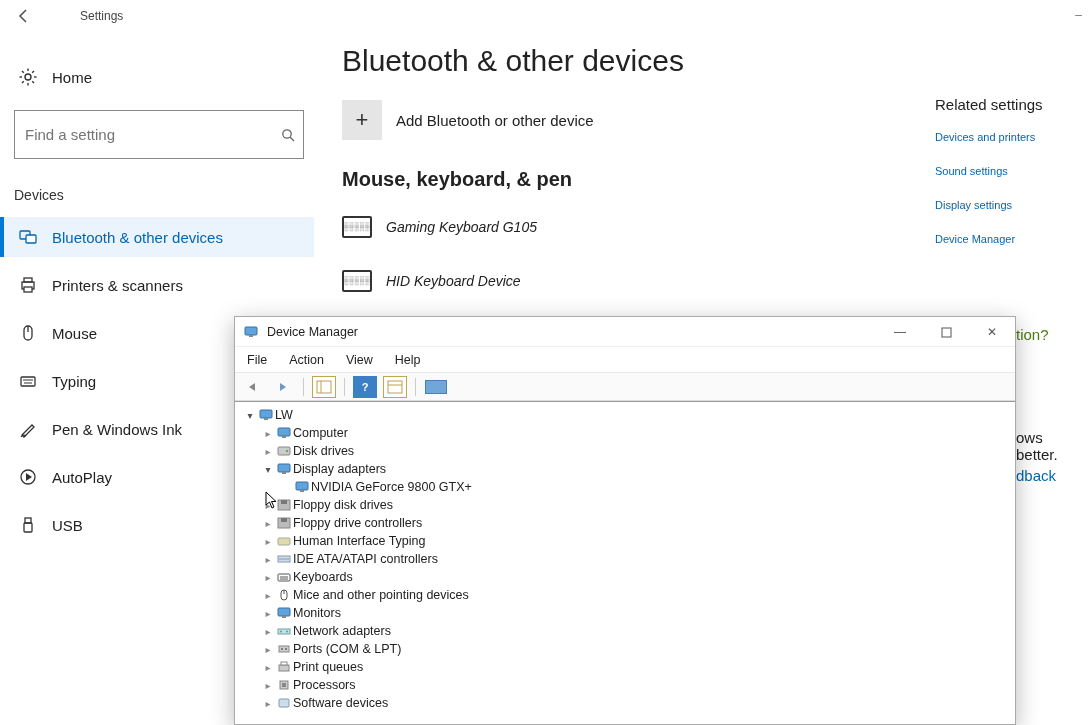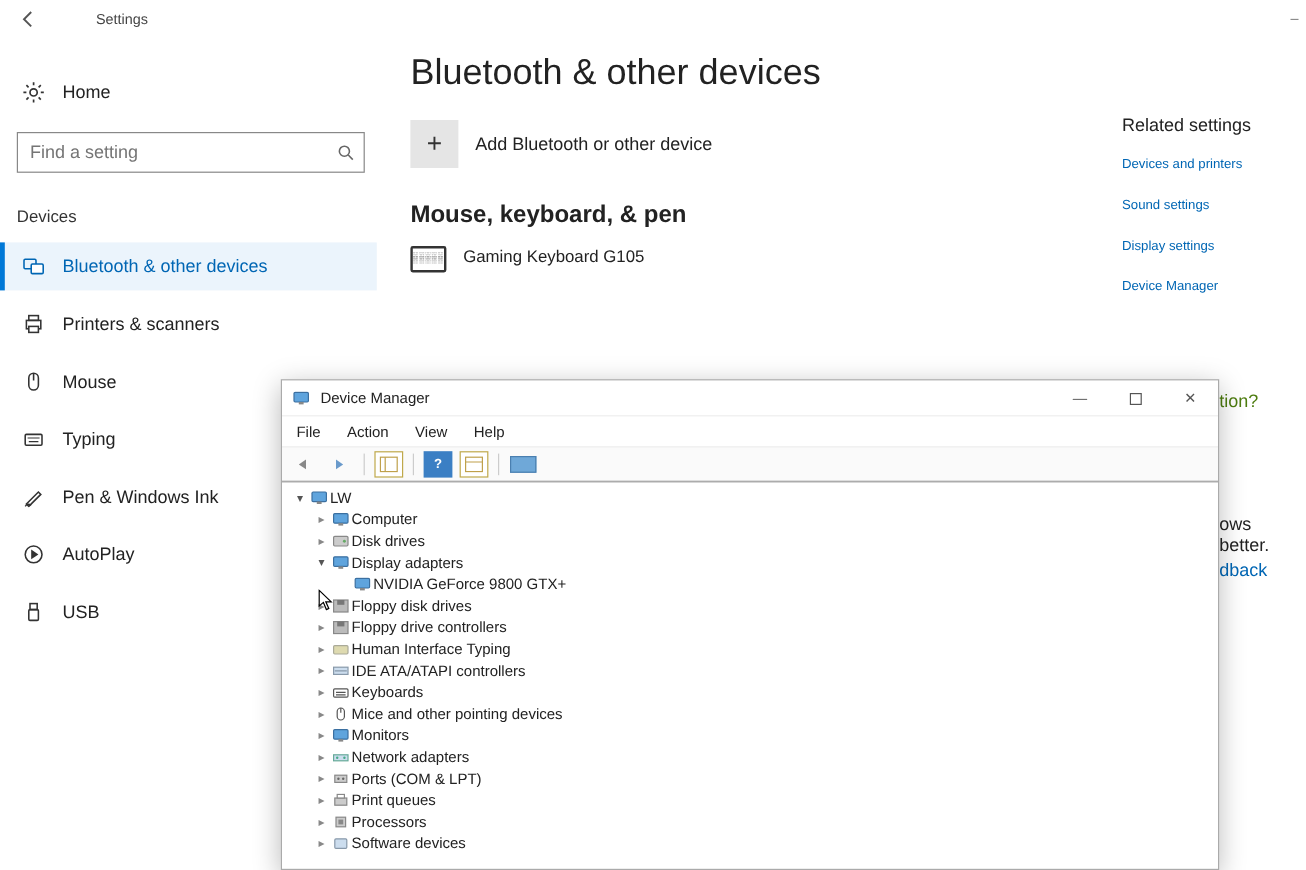--- a/index.html
+++ b/index.html
@@ -7,36 +7,36 @@
   .settings-win { position:relative; width:1088px; height:725px; }
   
   .titlebar { position:absolute; top:0; left:0; right:0; height:32px; display:flex; align-items:center;gap:24px; }
   .titlebar .back { width:32px; height:32px; display:flex; align-items:center; justify-content:center; color:#555; margin-left:8px; }
   .titlebar .title { margin-left:16px; font-size:12px; color:#444; }
   .titlebar .max { position:absolute; right:6px; top:8px; color:#777; font-size:12px; }
   
   .sidebar { position:absolute; left:14px; top:56px; width:300px; }
   .home-row { display:flex; align-items:center; height:42px; gap:14px; padding-left:4px; font-size:15px; }
   .gear-icon, .nav-icon { width:20px; height:20px; display:flex; align-items:center; justify-content:center; color:#333; }
-  .searchbox { margin-top:12px; width:290px; height:34px; border:1px solid #888; display:flex; align-items:center; padding:4px 8px; }
+  .searchbox { margin-top:12px; width:290px; height:49px; border:1px solid #888; display:flex; align-items:center; padding:4px 8px; }
   .searchbox input { flex:1; border:none; outline:none; font-size:15px; background:transparent; }
   .searchbox .sicon { color:#666; font-size:14px; }
   .group-header { margin-top:28px; font-size:14px; color:#333; }
   .nav { margin-top:14px; display:flex; flex-direction:column; gap:8px; margin-left:-14px; }
   .nav-item { display:flex; align-items:center; height:40px; gap:14px; padding-left:18px; font-size:15px; }
   .nav-item.active { border-left:4px solid #0078d7; padding-left:14px; background:rgba(0,120,215,0.08); color:#0066b4; }
   .nav-item.active .nav-icon { color:#0066b4; }
   
   .main { position:absolute; left:342px; top:44px; width:560px; }
   .page-title { font-size:30px; font-weight:400; margin:0 0 22px 0; }
   .add-block { display:flex; align-items:center; gap:14px; margin-bottom:28px; }
   .plus-tile { width:40px; height:40px; background:#e5e5e5; display:flex; align-items:center; justify-content:center; font-size:22px; color:#333; }
   .add-label { font-size:15px; }
   .section-h { font-size:20px; margin:0 0 14px 0; }
-  .device-row { display:flex; gap:14px; height:44px; margin-bottom:10px; }
+  .device-row { display:flex; align-items:center; gap:14px; height:44px; margin-bottom:10px;font-style:italic; }
   .kbd-icon { width:30px; height:22px; border:2px solid #333; border-radius:2px; display:flex; align-items:center; justify-content:center; }
   .kbd-icon .dots { font-size:6px; letter-spacing:1px; line-height:3px; color:#333; }
   
   .rightcol { position:absolute; left:935px; top:96px; width:150px; }
   .rc-header { font-size:15px; margin-bottom:18px; }
   .rc-link { color:#0066b4; font-size:11px; margin-bottom:22px; cursor:pointer; }
   .rightcol2 { position:absolute; left:1016px; top:326px; width:72px; font-size:15px; }
   .rightcol2 .q { color:#4d7c0f; margin-bottom:86px; }
   .rightcol2 .row1 { color:#222; margin-bottom:4px; }
   .rightcol2 .link { color:#0066b4; }
@@ -193,20 +193,26 @@
     </div>
 
     <h2 class="section-h">Mouse, keyboard, &amp; pen</h2>
 
     <div class="device-row">
       <div class="kbd-icon">
           <div class="dots">░░░░░<br>░░░░░</div>
         </div>
       <span>Gaming Keyboard G105</span>
     </div>
+    <div class="device-row">
+      <div class="kbd-icon">
+          <div class="dots">░░░░░<br>░░░░░</div>
+        </div>
+      <span>HID Keyboard Device</span>
+    </div>
   </div>
 
   <div class="rightcol">
     <div class="rc-header">Related settings</div>
     <div class="rc-link">Devices and printers</div>
     <div class="rc-link">Sound settings</div>
     <div class="rc-link">Display settings</div>
     <div class="rc-link">Device Manager</div>
   </div>
 

